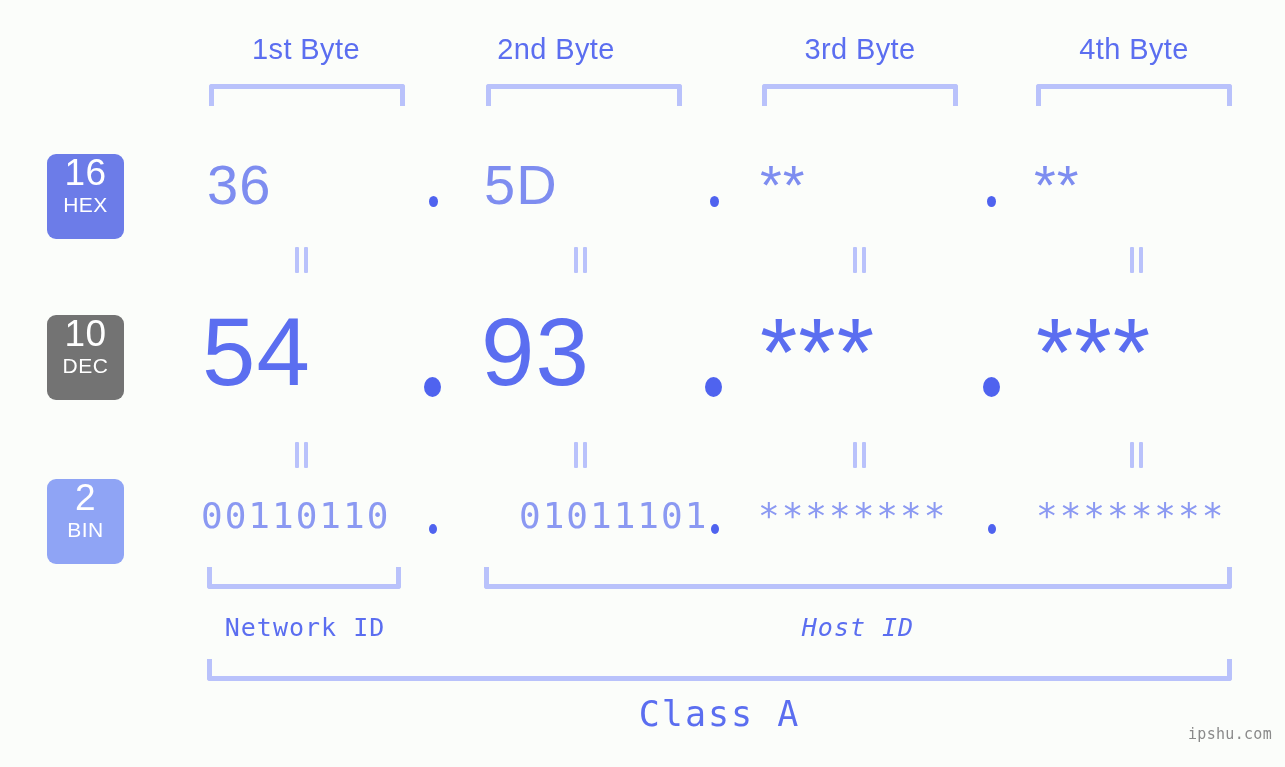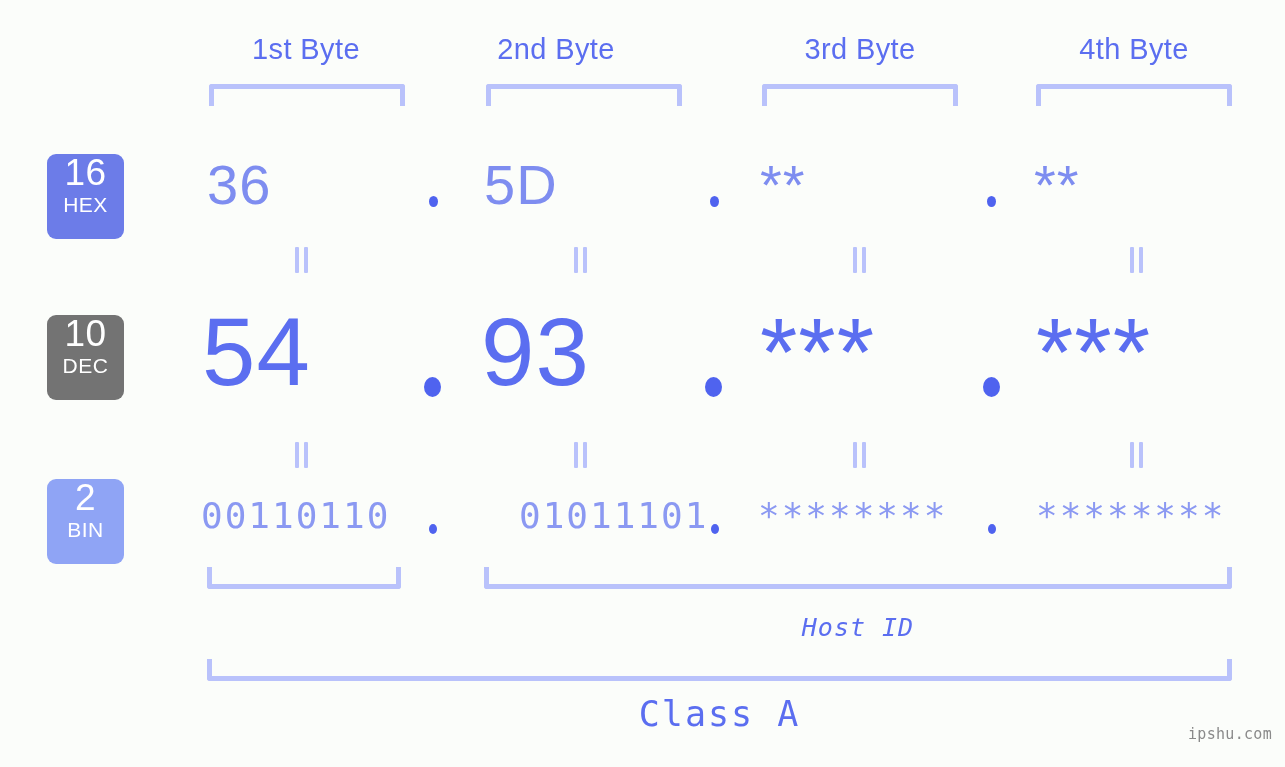--- a/index.html
+++ b/index.html
@@ -253,20 +253,21 @@
     <div class="cell" style="left:1036px;width:200px;">********</div>
 
     <div class="dot dot-bin" style="left:429px;"></div>
     <div class="dot dot-bin" style="left:711px;"></div>
     <div class="dot dot-bin" style="left:988px;"></div>
   </div>
 
   <div class="bracket-up" style="left:207px;top:567px;width:194px;"></div>
   <div class="bracket-up" style="left:484px;top:567px;width:748px;"></div>
 
+  <div class="id-label" style="left:208px;top:613px;width:194px;">Network ID</div>
   <div class="id-label" style="left:484px;top:613px;width:748px;font-style:italic;">Host ID</div>
 
   <div class="bracket-up" style="left:207px;top:659px;width:1025px;"></div>
   <div id="class-label" style="left:207px;width:1025px;">Class A</div>
 
   <div id="watermark">ipshu.com</div>
 
 </div>
 
 </body></html>

